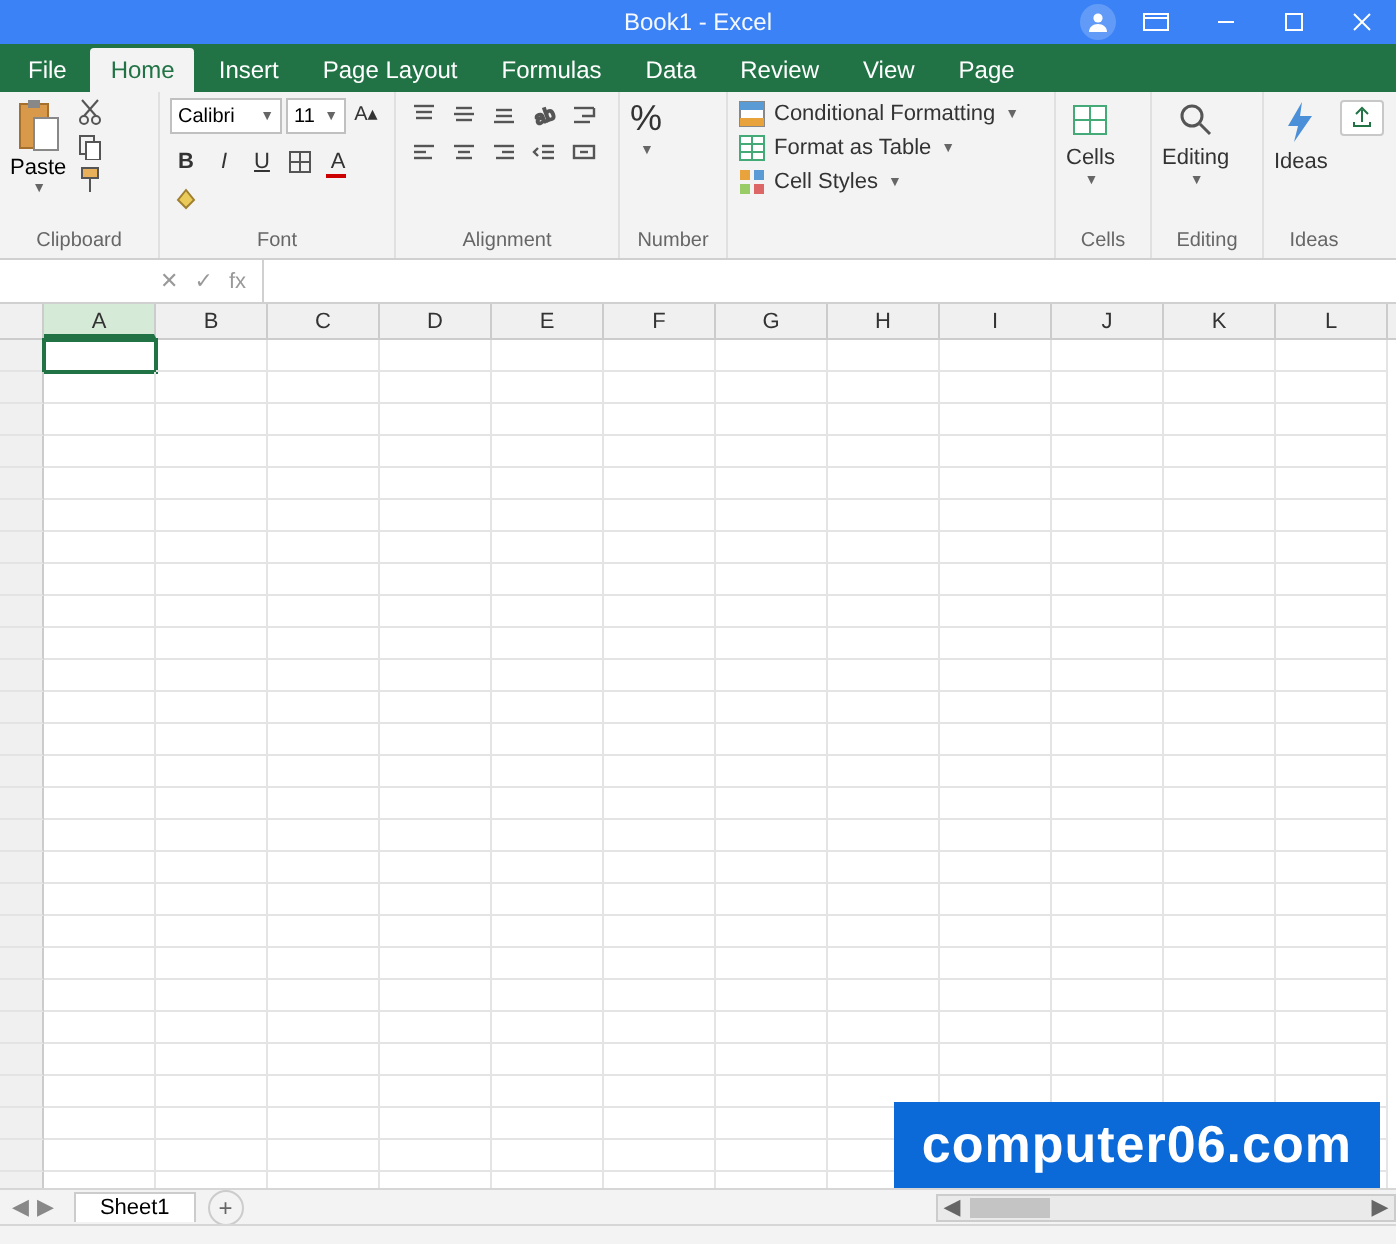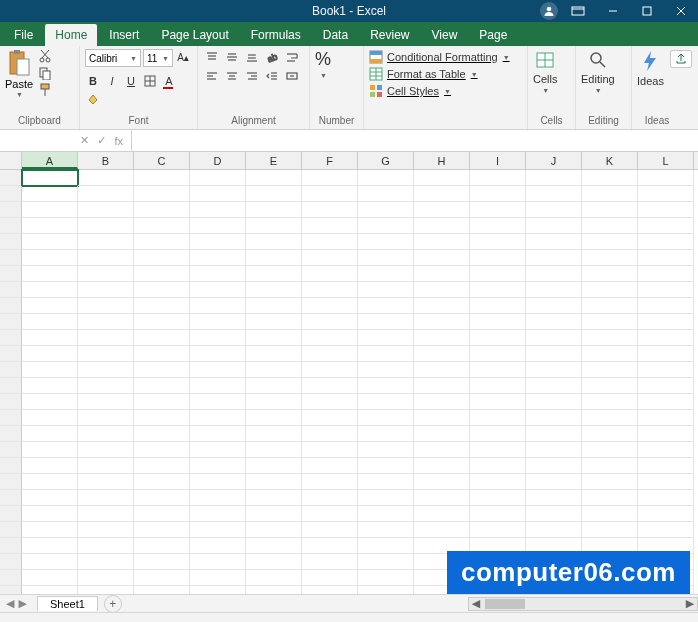--- a/index.html
+++ b/index.html
@@ -1,19 +1,19 @@
 <!DOCTYPE html>
 <html><head>
 <meta charset="utf-8">
 <style>
 * { box-sizing: border-box; margin: 0; padding: 0; font-family: "Segoe UI", Arial, sans-serif; }
 body { width: 698px; height: 622px; background: #fff; overflow: hidden; position: relative; font-size: 11px; }
 
 
-.titlebar { height: 22px; background: #0c4a6e; color: #fff; display: flex; align-items: center; justify-content: center; position: relative; font-size: 12px; }
+.titlebar { height: 22px; background: #3b82f6; color: #fff; display: flex; align-items: center; justify-content: center; position: relative; font-size: 12px; }
 .titlebar .title { opacity: 0.95; }
 .titlebar .win-controls { position: absolute; right: 0; top: 0; display: flex; height: 22px; }
 .titlebar .win-controls > div { width: 34px; height: 22px; display: flex; align-items: center; justify-content: center; cursor: pointer; }
 .titlebar .win-controls svg { stroke: #fff; fill: none; }
 .titlebar .account { position: absolute; right: 140px; top: 2px; width: 18px; height: 18px; border-radius: 50%; background: rgba(255,255,255,0.2); display: flex; align-items: center; justify-content: center; }
 .titlebar .account svg { fill: #fff; }
 .titlebar .ribbon-opts { position: absolute; right: 105px; top: 0; width: 30px; height: 22px; display: flex; align-items: center; justify-content: center; }
 
 
 .tabsrow { height: 24px; background: #217346; display: flex; align-items: flex-end; padding-left: 4px; gap: 2px; }
@@ -44,21 +44,21 @@
 
 .aligngrp { width: 112px; }
 .alignrow { display: flex; gap: 2px; }
 .abtn { width: 18px; height: 16px; display: flex; align-items: center; justify-content: center; cursor: pointer; }
 .abtn svg { stroke: #555; }
 
 .numgrp { width: 54px; }
 .numbig { display: flex; flex-direction: column; align-items: center; cursor: pointer; gap: 2px; }
 .pct { font-size: 18px; color: #333; }
 
-.stylesgrp { width: 164px; text-decoration: underline; }
+.stylesgrp { width: 164px; }
 .stylerow { display: flex; align-items: center; gap: 4px; font-size: 11px; color: #333; cursor: pointer; padding: 1px 0; }
 .sicon { width: 14px; height: 14px; }
 
 .cellsgrp { width: 48px; }
 .editgrp { width: 56px; }
 .ideasgrp { width: 50px; border-right: none; }
 .bigicon { display: flex; flex-direction: column; align-items: center; gap: 2px; cursor: pointer; font-size: 11px; color: #333; }
 
 .share-btn { position: absolute; right: 6px; top: 4px; width: 22px; height: 18px; border: 1px solid #c8c8c8; border-radius: 2px; background: #fff; display: flex; align-items: center; justify-content: center; cursor: pointer; }
 

